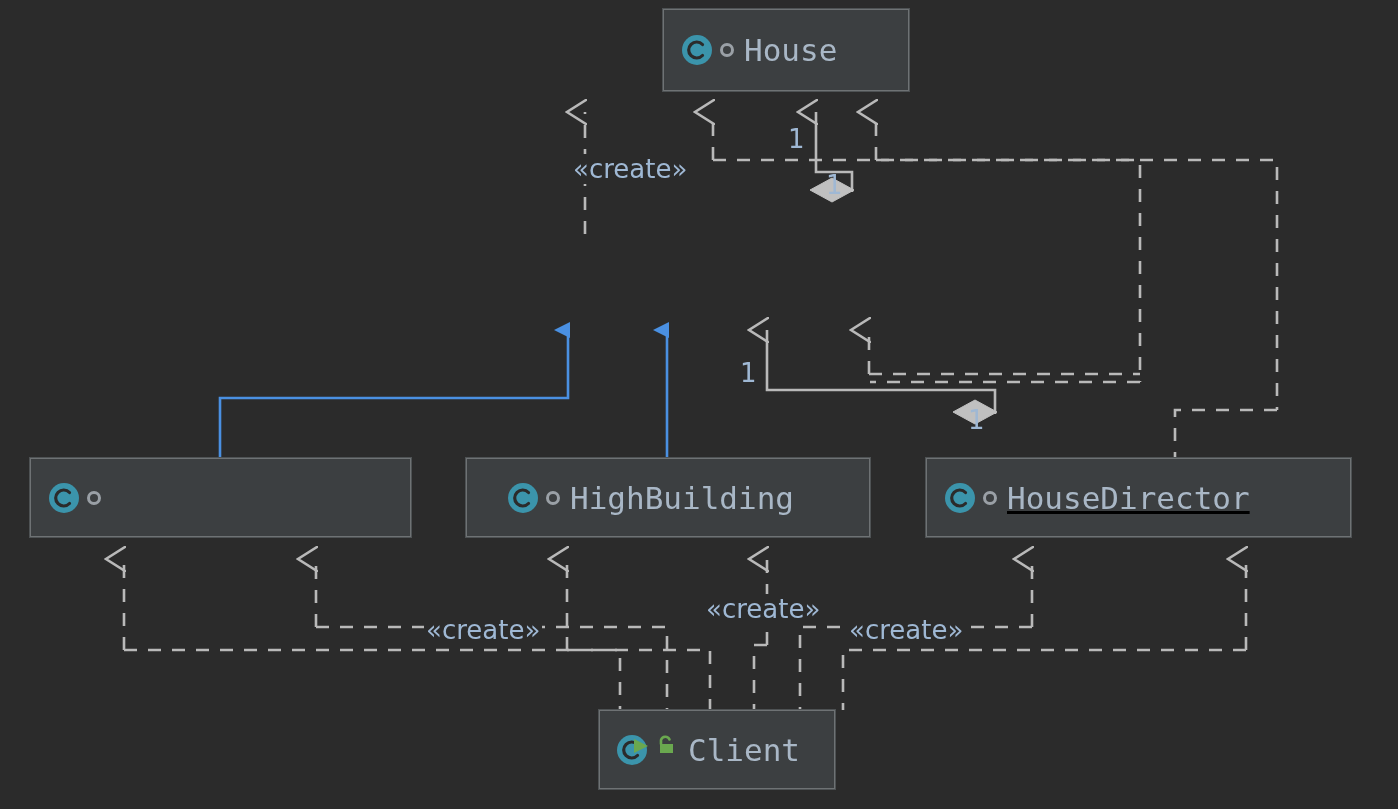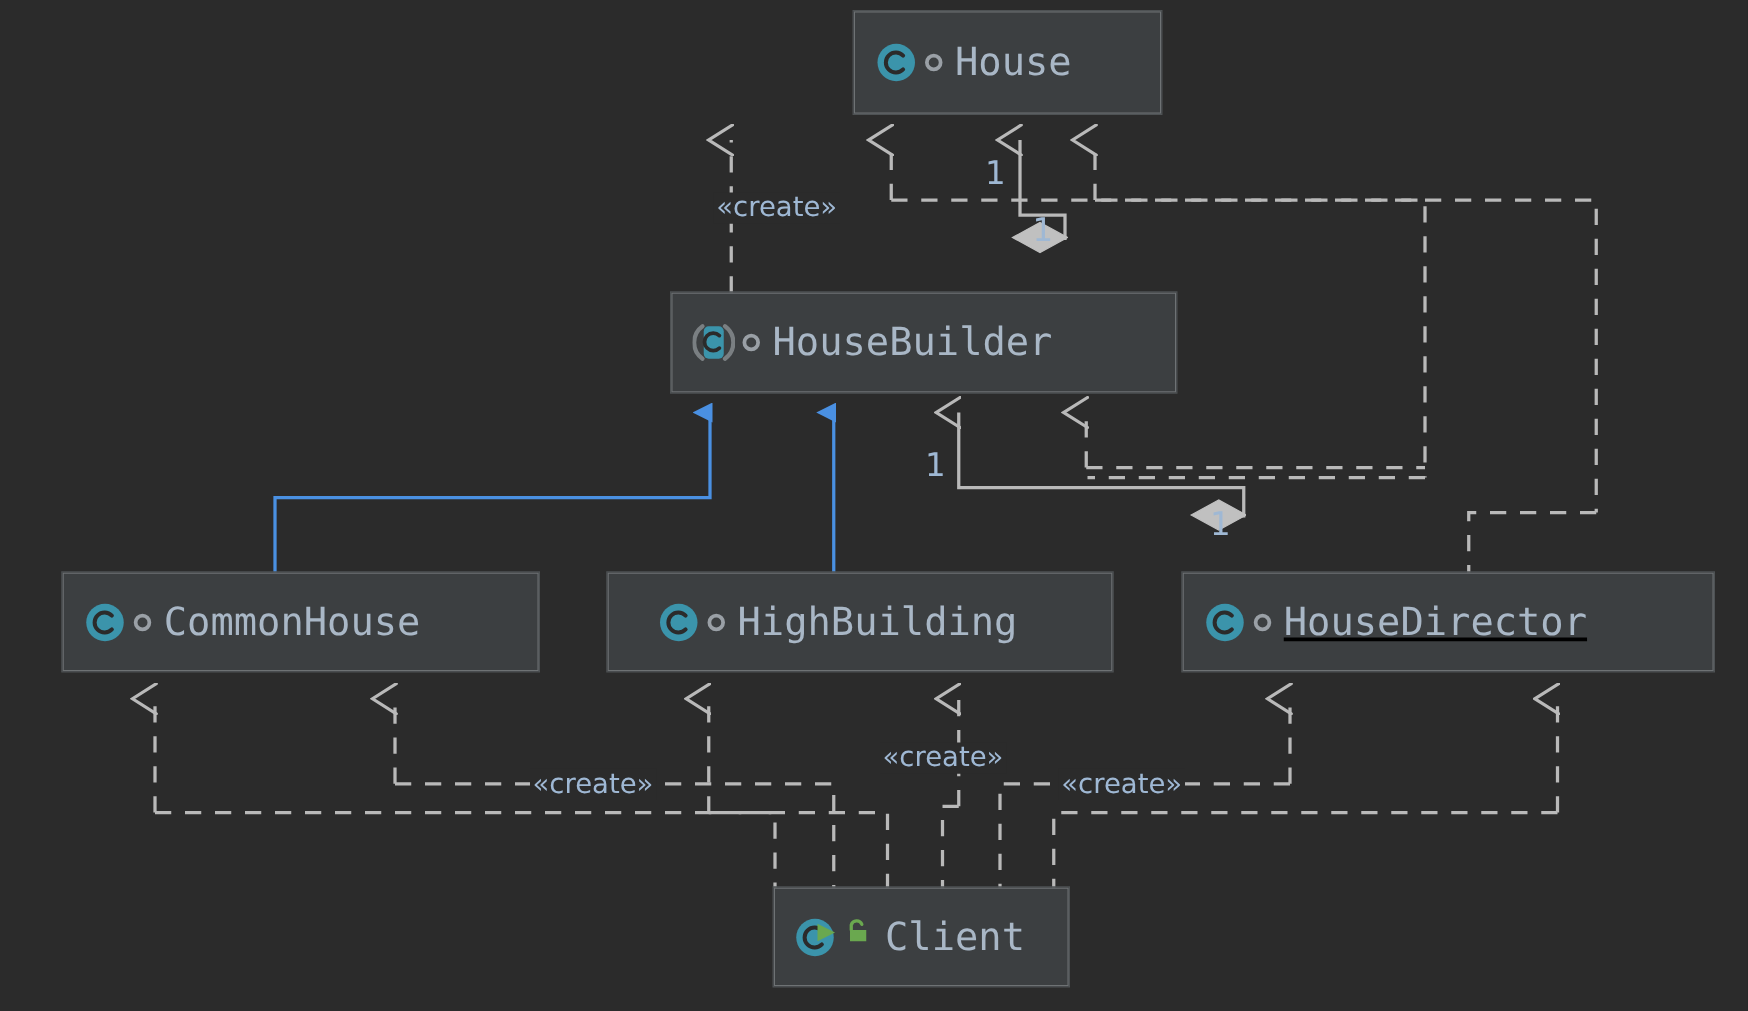--- a/index.html
+++ b/index.html
@@ -26,21 +26,20 @@
   .uml-node {
     position: absolute;
     box-sizing: border-box;
     background: #3c3f41;
     border: 1px solid #6e7274;
     outline: 1px solid #4e5254;
     display: flex;
     align-items: center;
     padding: 0 16px;
     z-index: 5;
-    margin-left: 20px;
   }
   .node-icon {
     position: relative;
     width: 34px;
     height: 34px;
     flex: 0 0 34px;
     margin-right: 6px;
   }
   .node-dot {
     width: 14px;
@@ -61,21 +60,21 @@
   }
   .edge-label {
     position: absolute;
     color: #9fb8d4;
     font-family: "DejaVu Sans", "Liberation Sans", sans-serif;
     white-space: nowrap;
     z-index: 6;
     background: #2b2b2b;
     padding: 0 2px;
   }
-  .stereotype { font-size: 22px; }
+  .stereotype { font-size: 26px; }
   .multiplicity {
     font-size: 26px;
     background: transparent;
     font-family: "DejaVu Sans", "Liberation Sans", sans-serif;
   }
 </style>
 </head>
 <body>
 
 <div id="diagram-root">
@@ -167,42 +166,29 @@
     <span class="node-icon">
       <svg width="34" height="34" viewBox="0 0 34 34">
         <circle cx="17" cy="17" r="15" fill="#3b94ab"></circle>
         <path d="M22.5,11.5 A8,8 0 1 0 22.5,22.5" fill="none" stroke="#2b2b2b" stroke-width="3.2" stroke-linecap="round"></path>
       </svg>
     </span>
     <span class="node-dot"></span>
     <span class="node-label">House</span>
   </div>
 
-  <div class="uml-node" style="left:517px; top:234px; width:404px; height:80px;">
-    <span class="node-icon">
-      <svg width="34" height="34" viewBox="0 0 34 34">
-        <path d="M8,4 A16,16 0 0 0 8,30" fill="none" stroke="#7a7f82" stroke-width="3.4" stroke-linecap="round"></path>
-        <path d="M26,4 A16,16 0 0 1 26,30" fill="none" stroke="#7a7f82" stroke-width="3.4" stroke-linecap="round"></path>
-        <rect x="9" y="4" width="16" height="26" rx="4" fill="#3b94ab"></rect>
-        <path d="M21.5,11.5 A7,7 0 1 0 21.5,21.5" fill="none" stroke="#2b2b2b" stroke-width="3" stroke-linecap="round"></path>
-      </svg>
-    </span>
-    <span class="node-dot"></span>
-    <span class="node-label">HouseBuilder</span>
-  </div>
 
   <div class="uml-node" style="left:30px; top:458px; width:381px; height:79px;">
     <span class="node-icon">
       <svg width="34" height="34" viewBox="0 0 34 34">
         <circle cx="17" cy="17" r="15" fill="#3b94ab"></circle>
         <path d="M22.5,11.5 A8,8 0 1 0 22.5,22.5" fill="none" stroke="#2b2b2b" stroke-width="3.2" stroke-linecap="round"></path>
       </svg>
     </span>
     <span class="node-dot"></span>
-    <span class="node-label">CommonHouse</span>
   </div>
 
   <div class="uml-node" style="left:466px; top:458px; width:404px; height:79px;padding-left:39px;">
     <span class="node-icon">
       <svg width="34" height="34" viewBox="0 0 34 34">
         <circle cx="17" cy="17" r="15" fill="#3b94ab"></circle>
         <path d="M22.5,11.5 A8,8 0 1 0 22.5,22.5" fill="none" stroke="#2b2b2b" stroke-width="3.2" stroke-linecap="round"></path>
       </svg>
     </span>
     <span class="node-dot"></span>

